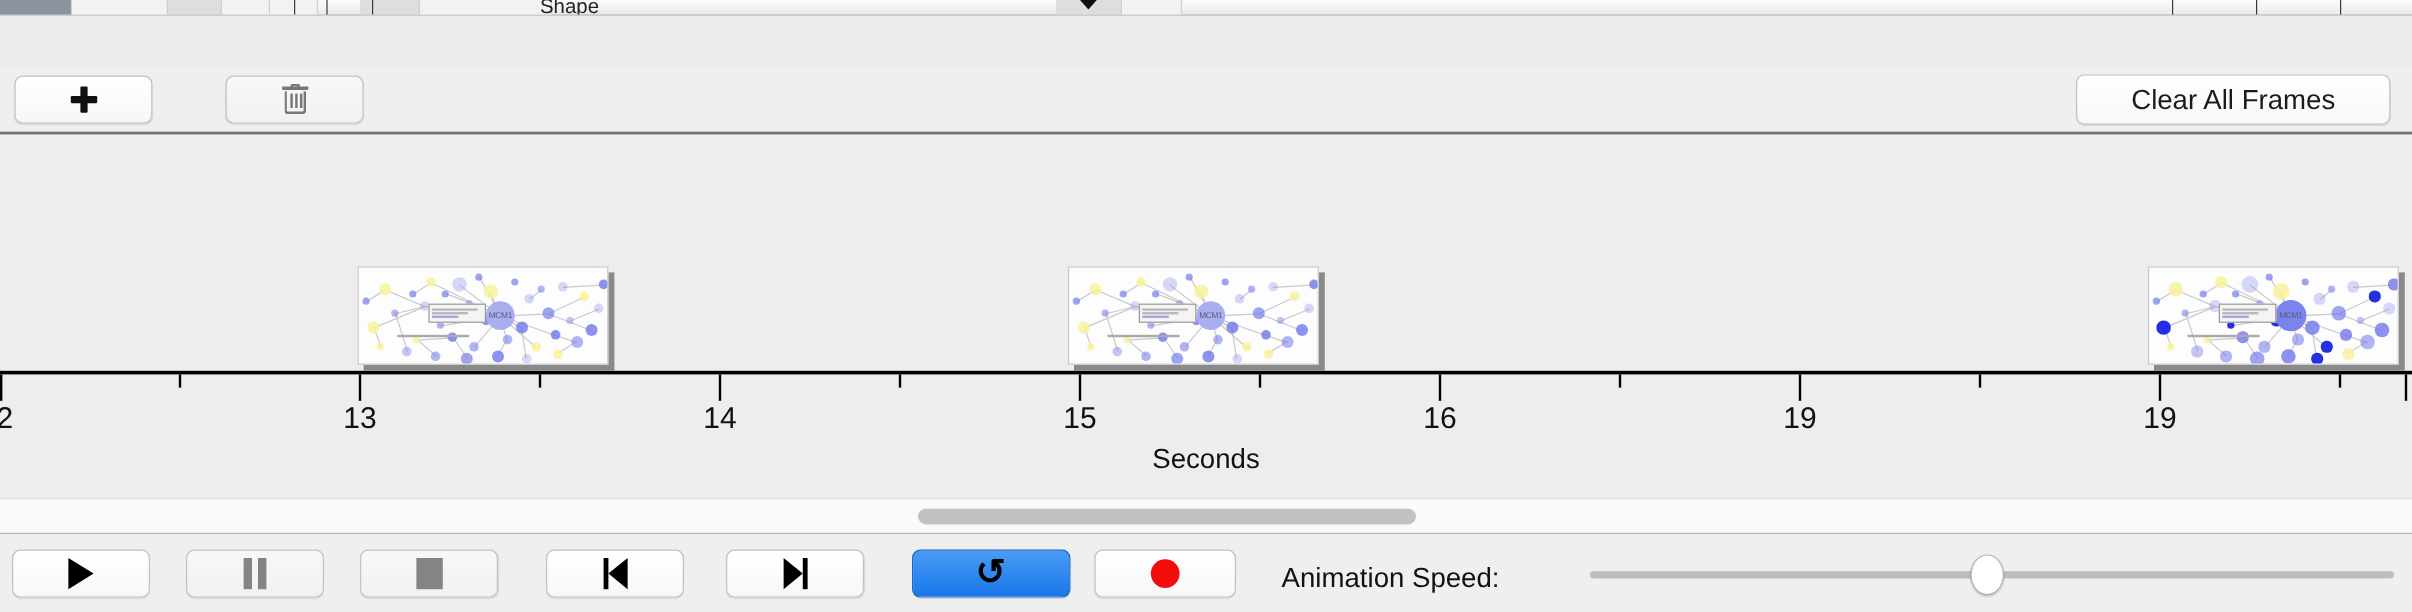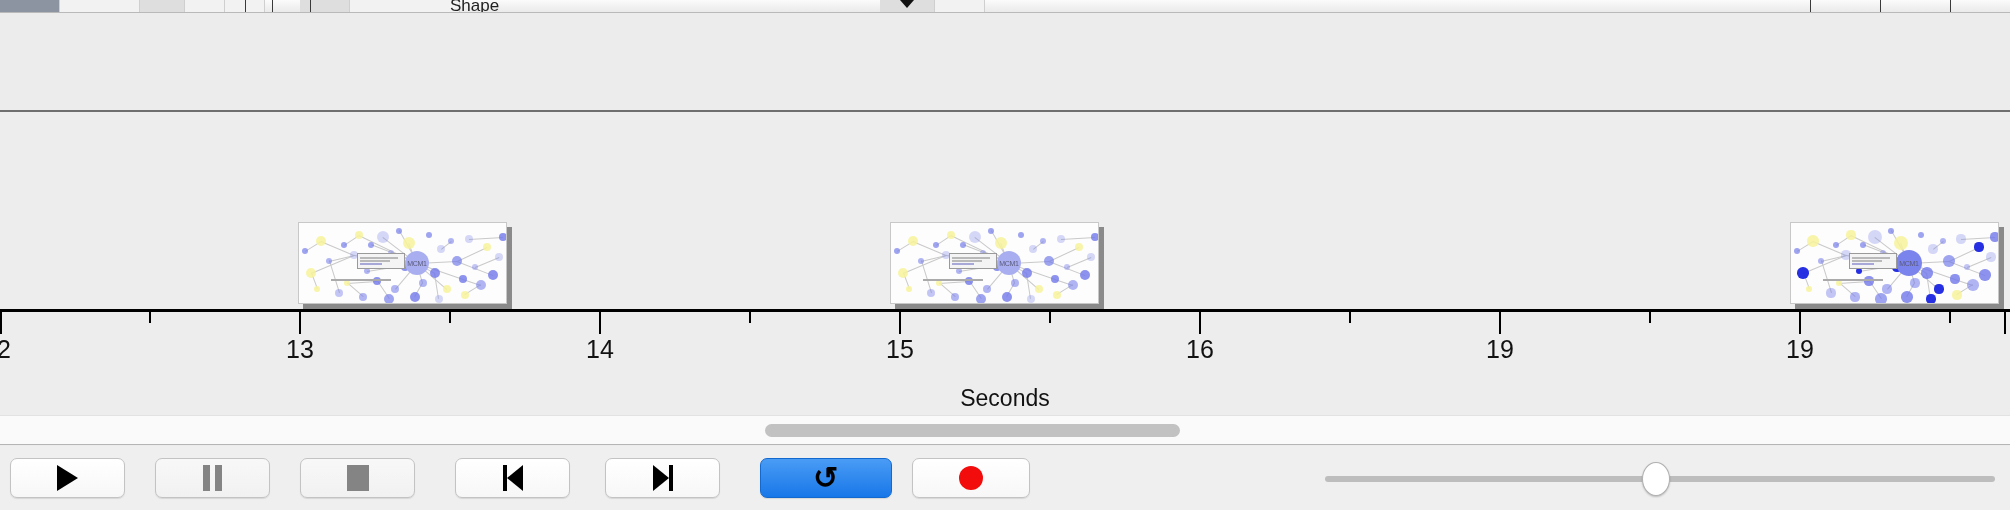--- a/index.html
+++ b/index.html
@@ -123,21 +123,21 @@
   }
   .ruler .line { position: absolute; left: 0; top: 0; width: 2010px; height: 3px; background: #000; }
   .tick { position: absolute; top: 3px; width: 2px; background: #000; }
   .tick.major { height: 22px; }
   .tick.minor { height: 11px; }
   .tick-label {
     position: absolute; top: 26px; font-size: 25px; color: #111;
     transform: translateX(-50%); white-space: nowrap;
   }
   .axis-title {
-    position: absolute; left: 0; right: 0; top: 76px; text-align: center;
+    position: absolute; left: 0; right: 0; top: 60px; text-align: center;
     font-size: 23px; color: #111;
   }
 
   
   .scroll-area {
     position: absolute; left: 0; top: 415px; width: 2010px; height: 30px;
     background: #fafafa; border-top: 1px solid #e2e2e2; border-bottom: 1px solid #b5b5b5;
   }
   .scroll-thumb {
     position: absolute; left: 765px; top: 8px; width: 415px; height: 13px;
@@ -218,20 +218,37 @@
     <div class="bg-tick" style="left:272px;"></div>
     <div class="bg-tick" style="left:310px;"></div>
     <div class="bg-notch" style="left:900px;"></div>
     <div class="bg-tick" style="left:1810px;"></div>
     <div class="bg-tick" style="left:1880px;"></div>
     <div class="bg-tick" style="left:1950px;"></div>
     <span class="bg-text">Shape</span>
   </div>
 
 
+  <div class="toolbar">
+    <div class="btn" id="add-btn">
+      <span class="plus"></span>
+    </div>
+    <div class="btn flat" id="del-btn">
+      <span class="trash">
+        <span class="handle"></span>
+          <span class="lid"></span>
+        <span class="can">
+            <i></i>
+            <i></i>
+            <i></i>
+          </span>
+      </span>
+    </div>
+    <div class="btn" id="clear-btn">Clear All Frames</div>
+  </div>
 
   <div class="frames-panel">
     <div class="frame" id="frame-1" style="left:298px;">
         <div class="shadow"></div>
         <div class="sheet">
           <div class="net">
             <div class="edge" style="left: 12px; top: 50px; width: 46.6154px; transform: rotate(-22.7144deg);"></div>
             <div class="edge" style="left: 22px; top: 18px; width: 35.8469px; transform: rotate(22.9887deg);"></div>
             <div class="edge" style="left: 30px; top: 38px; width: 25.7099px; transform: rotate(-13.4957deg);"></div>
             <div class="edge" style="left: 45px; top: 22px; width: 18.0278px; transform: rotate(-33.6901deg);"></div>
@@ -556,17 +573,18 @@
           <u></u>
           <i></i>
         </span>
     </div>
     <div class="pbtn active" id="loop-btn">
       <span class="ic-loop">↻</span>
     </div>
     <div class="pbtn" id="rec-btn">
       <span class="ic-rec"></span>
     </div>
+    <div class="speed-label">Animation Speed:</div>
     <div class="slider">
       <div class="slider-thumb"></div>
     </div>
   </div>
 </div>
 
 </body></html>

